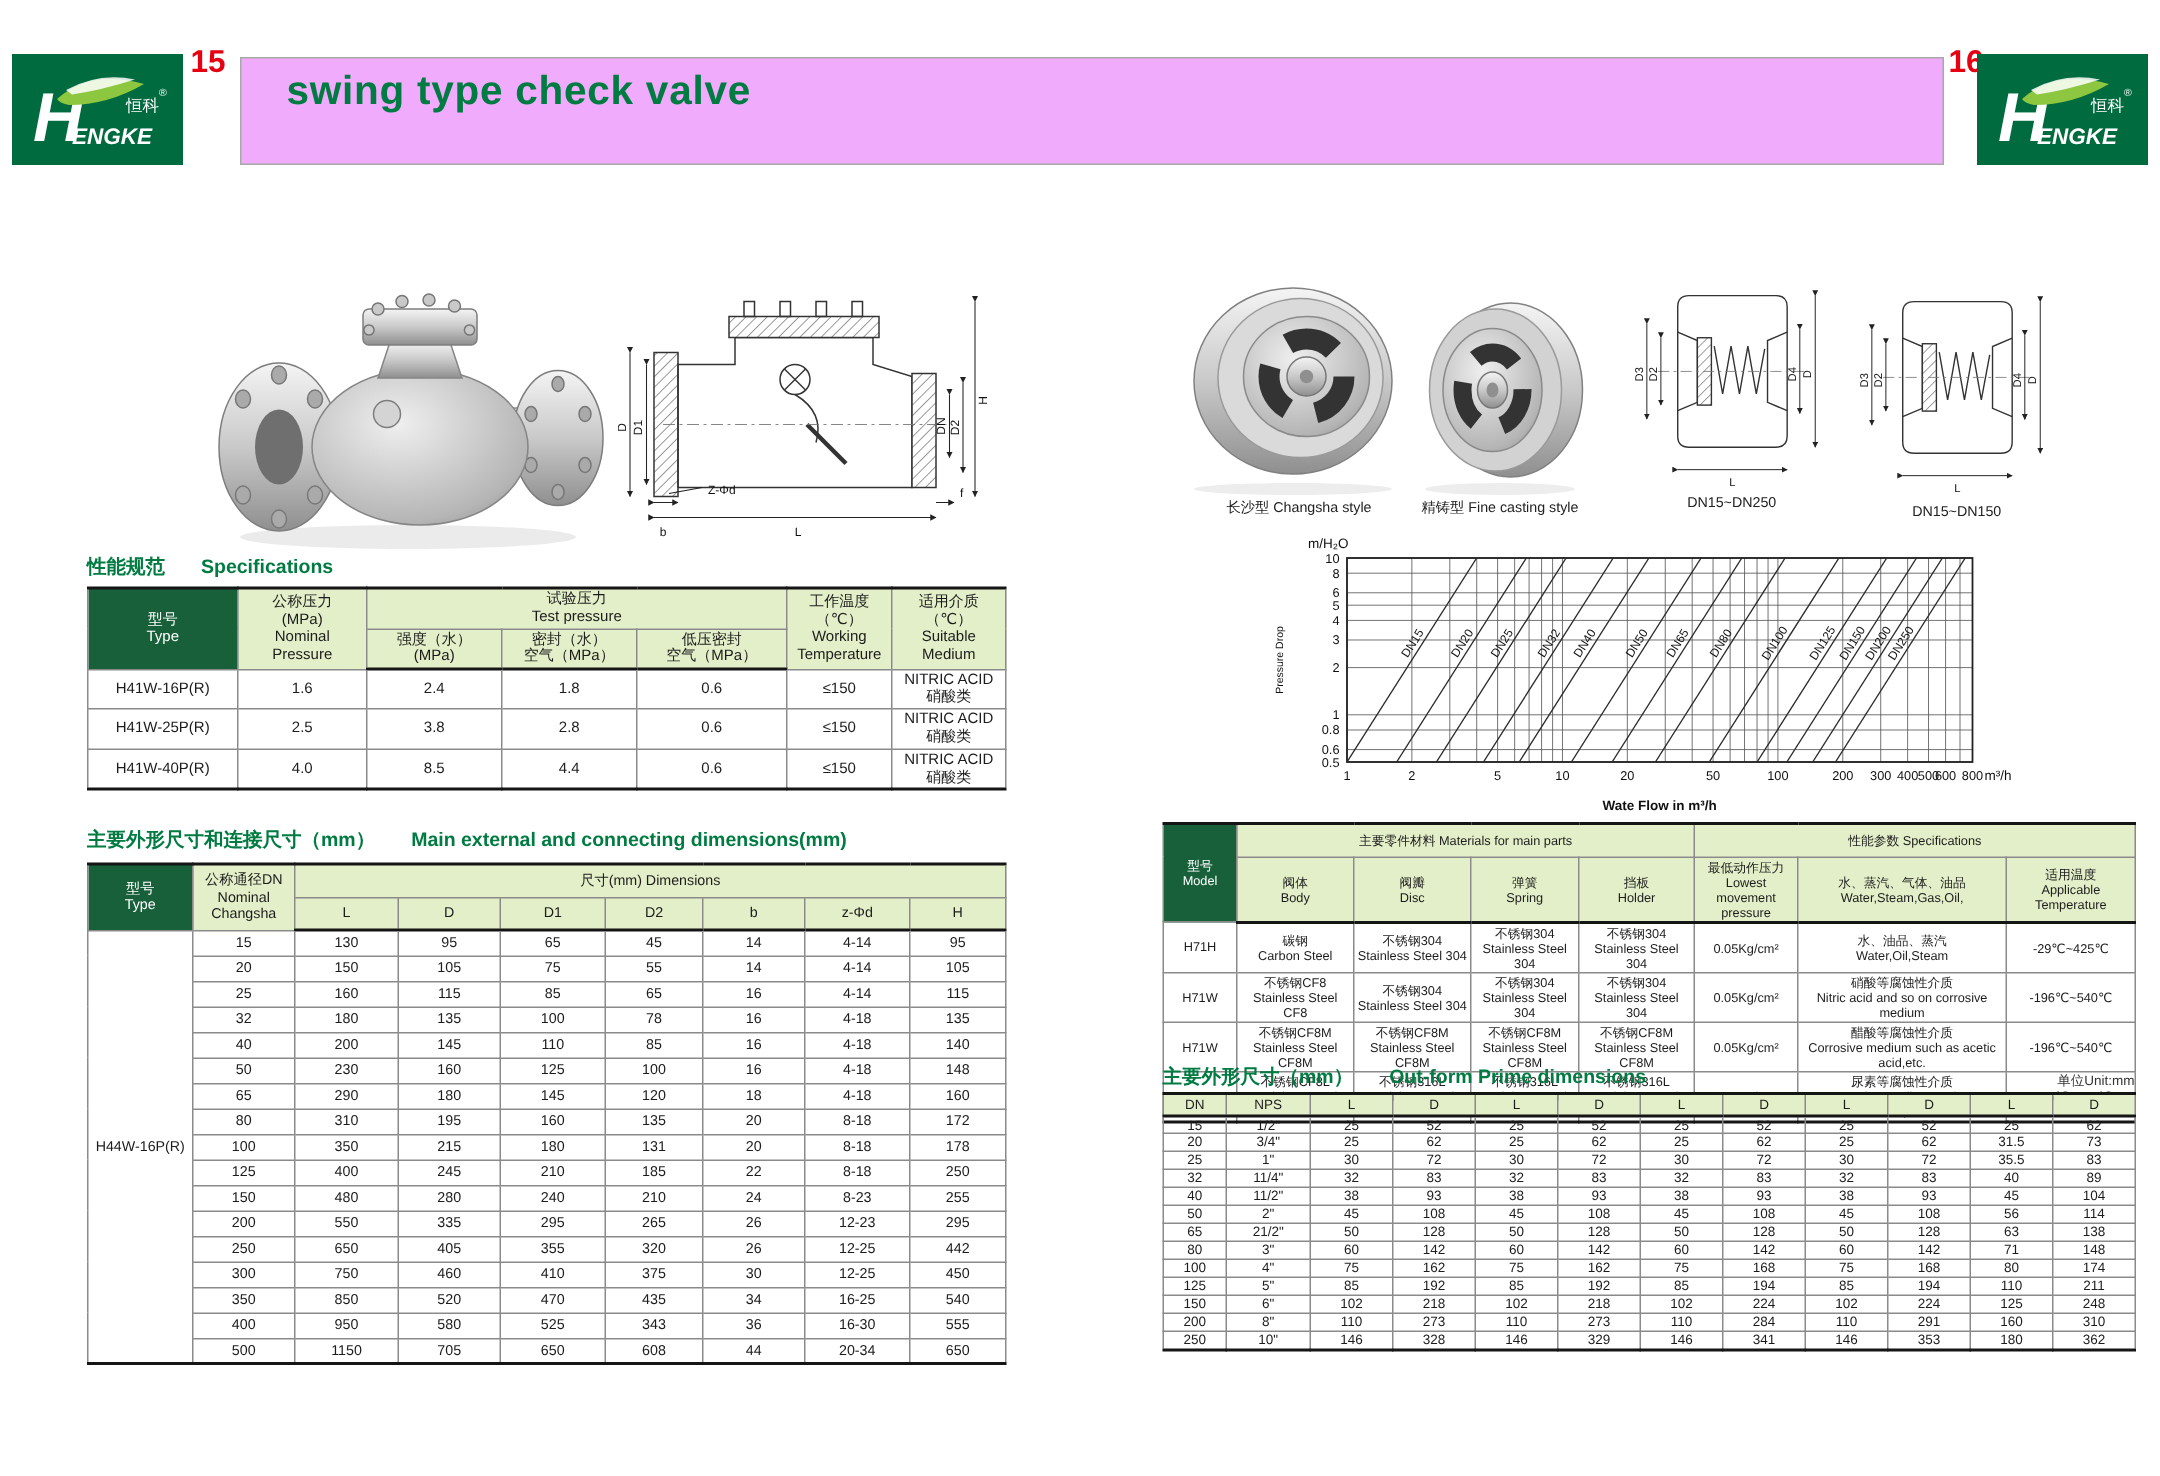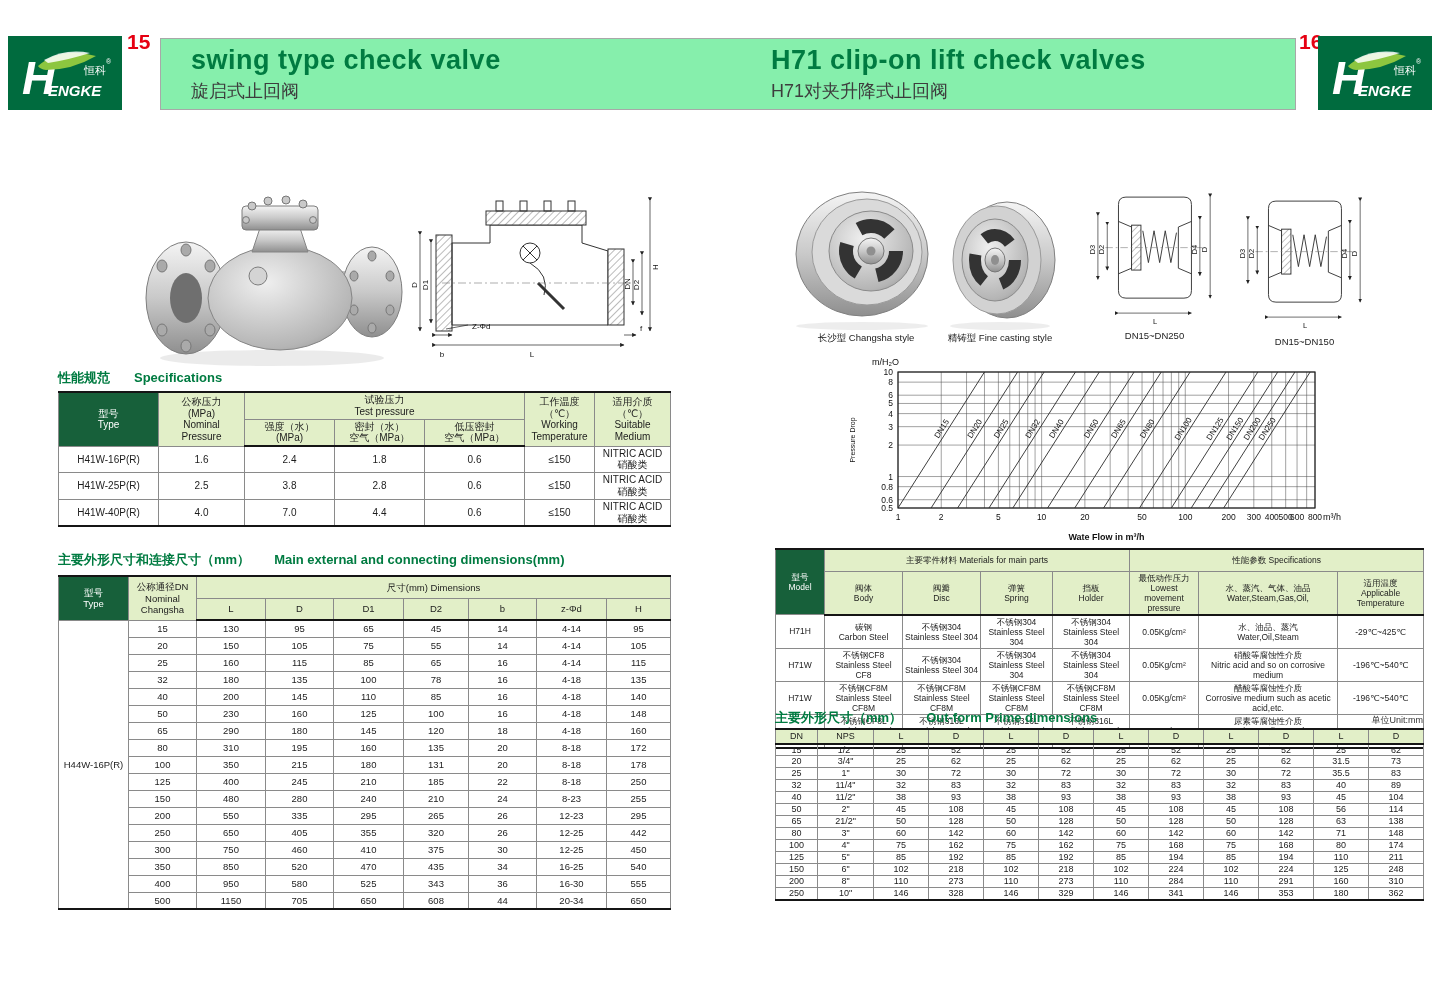--- a/index.html
+++ b/index.html
@@ -5,21 +5,21 @@
   * { margin:0; padding:0; box-sizing:border-box; }
   html,body { background:#ffffff; }
   body { font-family:"Liberation Sans","DejaVu Sans",sans-serif; color:#1c1c1c; }
   #page { position:relative; width:1440px; height:984px; background:#fff; overflow:hidden; }
 
   .abs { position:absolute; }
 
   
   .logo-block { width:114px; height:74px; background:#006b3e; }
   .page-num { font-size:21px; font-weight:bold; color:#e60012; }
-  .title-box { width:1136px; height:72px; border:1px solid #a8a8a8; background:#86efac; }
+  .title-box { width:1136px; height:72px; border:1px solid #a8a8a8; background:#f0abfc; }
   .title-group { position:absolute; top:7px; }
   .main-title { font-size:27px; font-weight:bold; color:#007b41; letter-spacing:0.5px; line-height:1.1; }
   .sub-title { font-size:18px; color:#3d3d3d; margin-top:3px; }
 
   
   .sec-title { font-size:13px; font-weight:bold; color:#007b41; white-space:nowrap; }
   .sec-title .en { margin-left:24px; }
   .unit-note { font-size:9px; color:#333; }
 
   
@@ -69,25 +69,20 @@
       <text x="76" y="38" font-size="11" fill="#ffffff">恒科</text>
       <text x="98" y="28" font-size="7" fill="#ffffff">®</text>
       <text x="40" y="60" font-size="15" font-style="italic" font-weight="bold" fill="#ffffff">ENGKE</text>
     </svg>
   </div>
   <div class="abs page-num" style="left:127px; top:30px;">15</div>
 
   <div class="abs title-box" style="left:160px; top:38px;">
     <div class="title-group" style="left:30px;">
       <div class="main-title">swing type check valve</div>
-      <div class="sub-title">旋启式止回阀</div>
-    </div>
-    <div class="title-group" style="left:610px;">
-      <div class="main-title">H71 clip-on lift check valves</div>
-      <div class="sub-title">H71对夹升降式止回阀</div>
     </div>
   </div>
 
   <div class="abs page-num" style="left:1299px; top:30px;">16</div>
   <div class="abs" style="left:1318px; top:36px;">
     <svg class="logo-block" viewBox="0 0 114 74">
       <rect x="0" y="0" width="114" height="74" fill="#006b3e"></rect>
       <text x="14" y="58" font-size="46" font-style="italic" font-weight="bold" fill="#ffffff">H</text>
       <path d="M30 30 Q52 10 88 20 Q64 34 38 34 Q32 33 30 30 Z" fill="#8dc63f"></path>
       <path d="M36 24 Q58 12 82 17 Q60 24 40 27 Z" fill="#ffffff" opacity="0.85"></path>
@@ -264,21 +259,21 @@
           <td>0.6</td>
           <td>≤150</td>
           <td>
             <div>NITRIC ACID</div>
             <div>硝酸类</div>
           </td>
         </tr>
         <tr>
           <td>H41W-40P(R)</td>
           <td>4.0</td>
-          <td>7.0</td>
+          <td>8.5</td>
           <td>4.4</td>
           <td>0.6</td>
           <td>≤150</td>
           <td>
             <div>NITRIC ACID</div>
             <div>硝酸类</div>
           </td>
         </tr>
       </tbody>
     </table>

